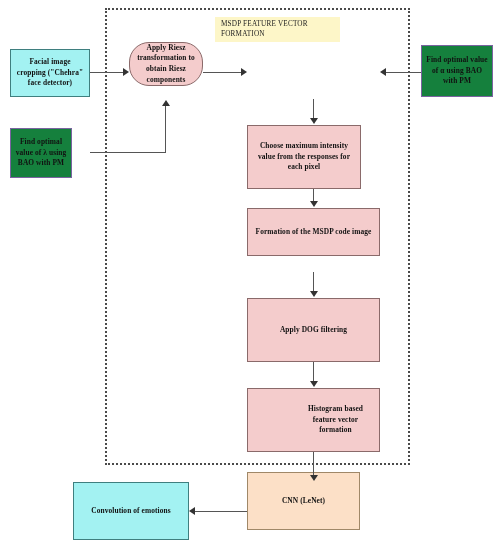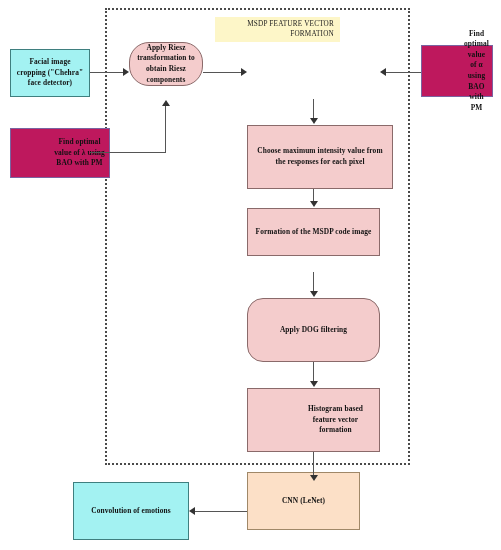--- a/index.html
+++ b/index.html
@@ -27,33 +27,33 @@
     text-align: center;
     font-weight: bold;
     font-size: 7.4px;
     line-height: 1.42;
     color: #111111;
     padding: 2px 4px;
     letter-spacing: 0.1px;
   }
   .node-pink   { background: #f4cccc; border-color: #8a6a6a; }
   .node-cyan   { background: #a3f2f2; border-color: #3f7f7f; }
-  .node-purple { background: #be185d; border-color: #7a63a0; padding-left: 43px; }
+  .node-purple { background: #15803d; border-color: #7a63a0; }
   .node-peach  { background: #fce0c7; border-color: #a08868; }
 
   .group-box {
     position: absolute;
     box-sizing: border-box;
     border: 2px dotted #4a4a4a;
     background: transparent;
   }
   .group-title {
     position: absolute;
     background: #fdf6c8;
-    text-align: right;
+    text-align: left;
     font-size: 7.2px;
     line-height: 1.45;
     color: #222222;
     padding: 2px 6px;
     box-sizing: border-box;
     letter-spacing: 0.2px;
   }
   .conn {
     position: absolute;
     background: #555555;
@@ -90,32 +90,32 @@
 <body>
 
 <div id="canvas">
 
   <div class="group-box" style="left:105px; top:8px; width:305px; height:457px;"></div>
 
   <div class="group-title" style="left:215px; top:17px; width:125px; height:25px;">MSDP FEATURE VECTOR FORMATION</div>
 
   <div class="node node-cyan" style="left:10px; top:49px; width:80px; height:48px;">Facial image cropping ("Chehra" face detector)</div>
 
-  <div class="node node-purple" style="left:10px; top:128px; width:100px; height:50px;">Find optimal value of λ using BAO with PM</div>
+  <div class="node node-purple" style="left:10px; top:128px; width:62px; height:50px;">Find optimal value of λ using BAO with PM</div>
 
   <div class="node node-pink" style="left:129px; top:42px; width:74px; height:44px;border-radius:20px;">Apply Riesz transformation to obtain Riesz components</div>
 
 
   <div class="node node-purple" style="left:421px; top:45px; width:72px; height:52px;">Find optimal value of α using BAO with PM</div>
 
-  <div class="node node-pink" style="left:247px; top:125px; width:146px; height:64px;">Choose maximum intensity value from the responses for each pixel</div>
+  <div class="node node-pink" style="left:247px; top:125px; width:114px; height:64px;">Choose maximum intensity value from the responses for each pixel</div>
 
   <div class="node node-pink" style="left:247px; top:208px; width:133px; height:48px;">Formation of the MSDP code image</div>
 
-  <div class="node node-pink" style="left:247px; top:298px; width:133px; height:64px;border-radius:16px;">Apply DOG filtering</div>
+  <div class="node node-pink" style="left:247px; top:298px; width:133px; height:64px;">Apply DOG filtering</div>
 
   <div class="node node-pink" style="left:247px; top:388px; width:133px; height:64px;padding-left:48px;">Histogram based feature vector formation</div>
 
   <div class="node node-peach" style="left:247px; top:472px; width:113px; height:58px;">CNN (LeNet)</div>
 
   <div class="node node-cyan" style="left:73px; top:482px; width:116px; height:58px;">Convolution of emotions</div>
 
   <div class="conn conn-h" style="left:90px; top:72px; width:34px;"></div>
   <div class="arrow arrow-r" style="left:123px; top:68px;"></div>
 

